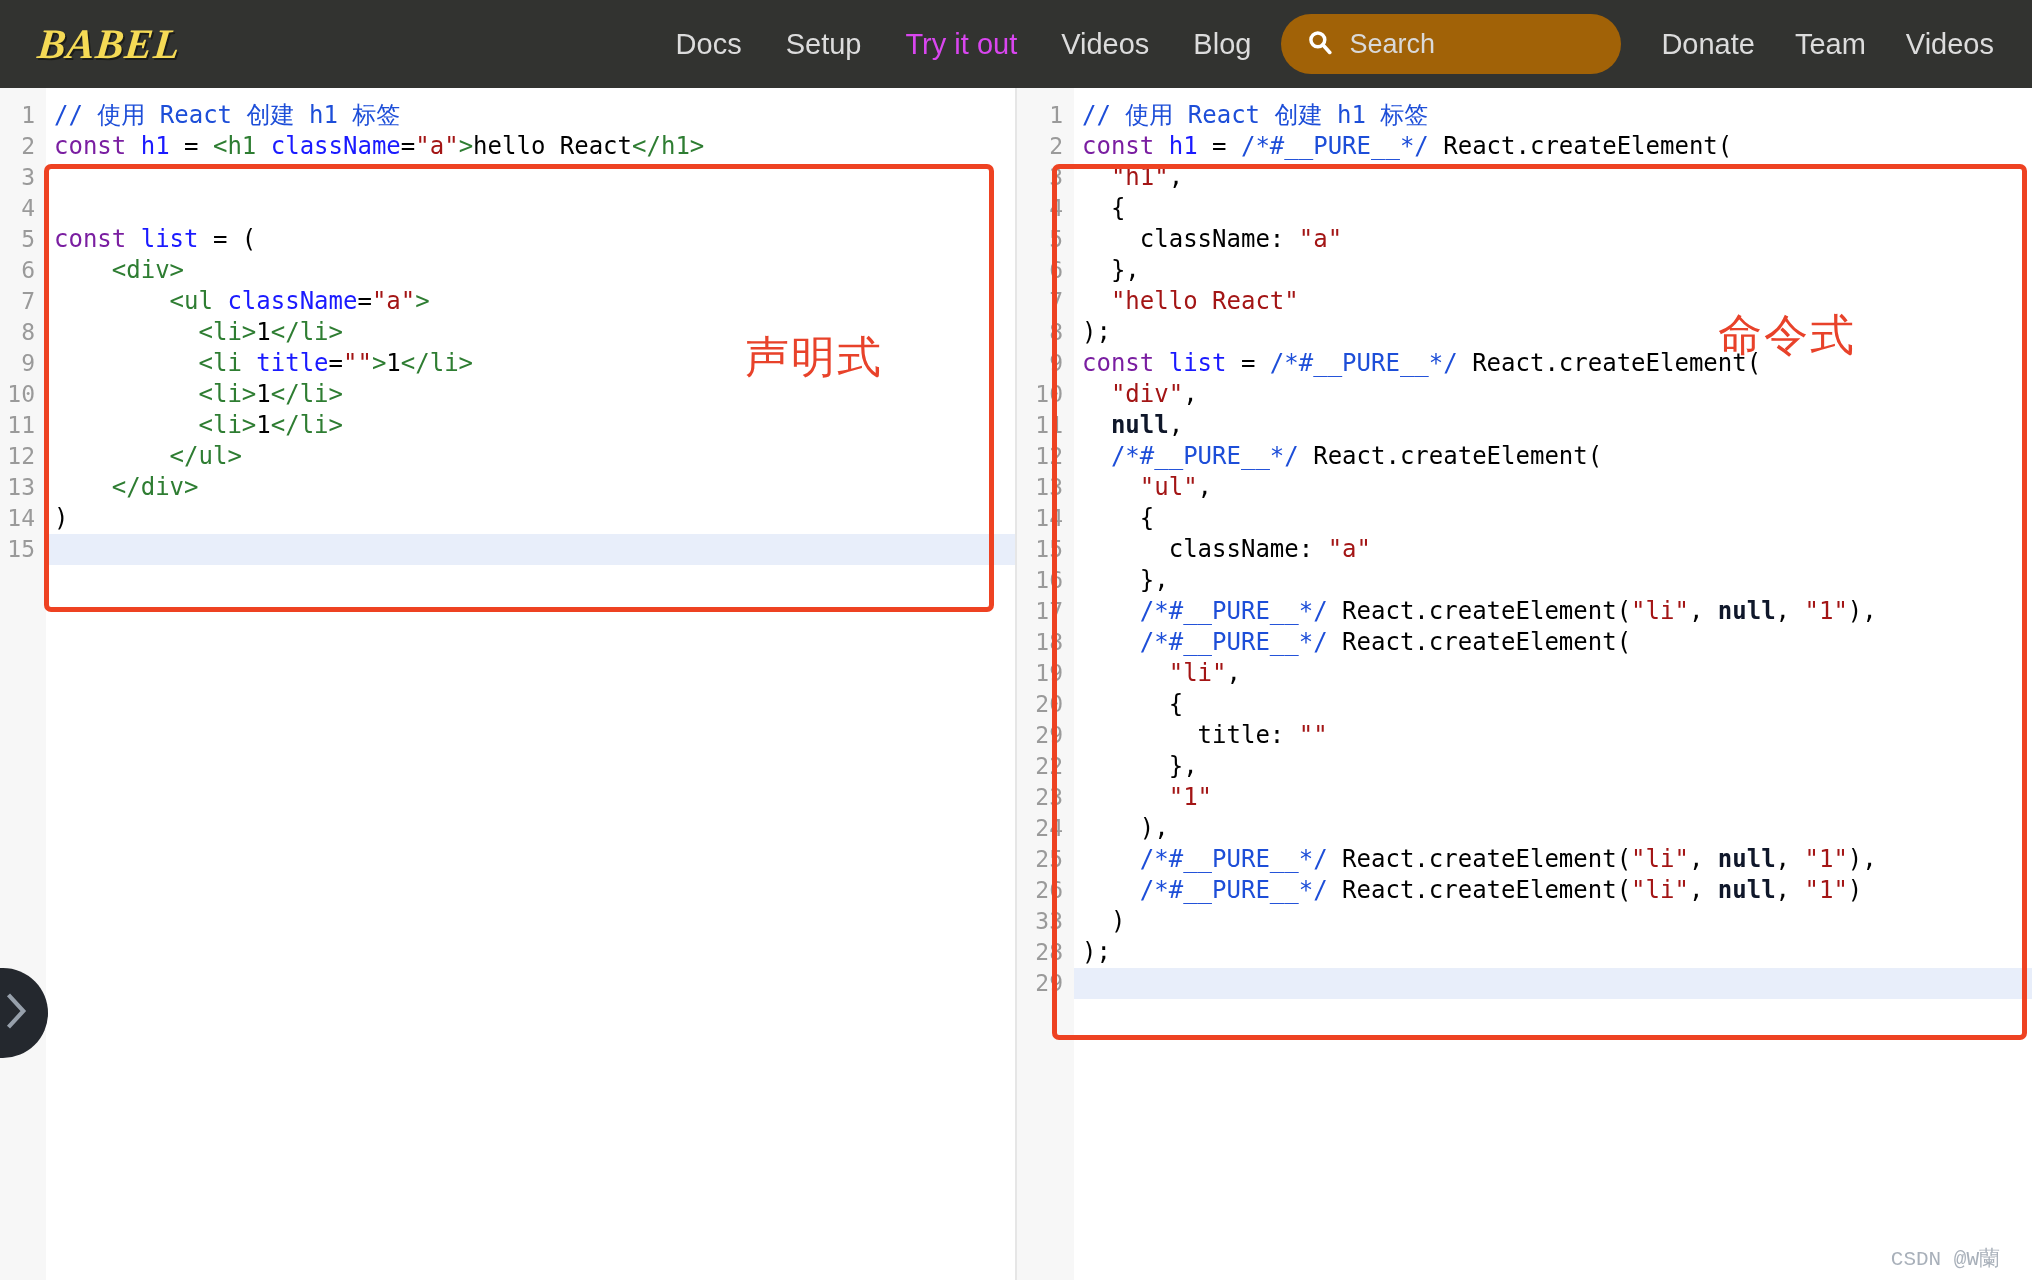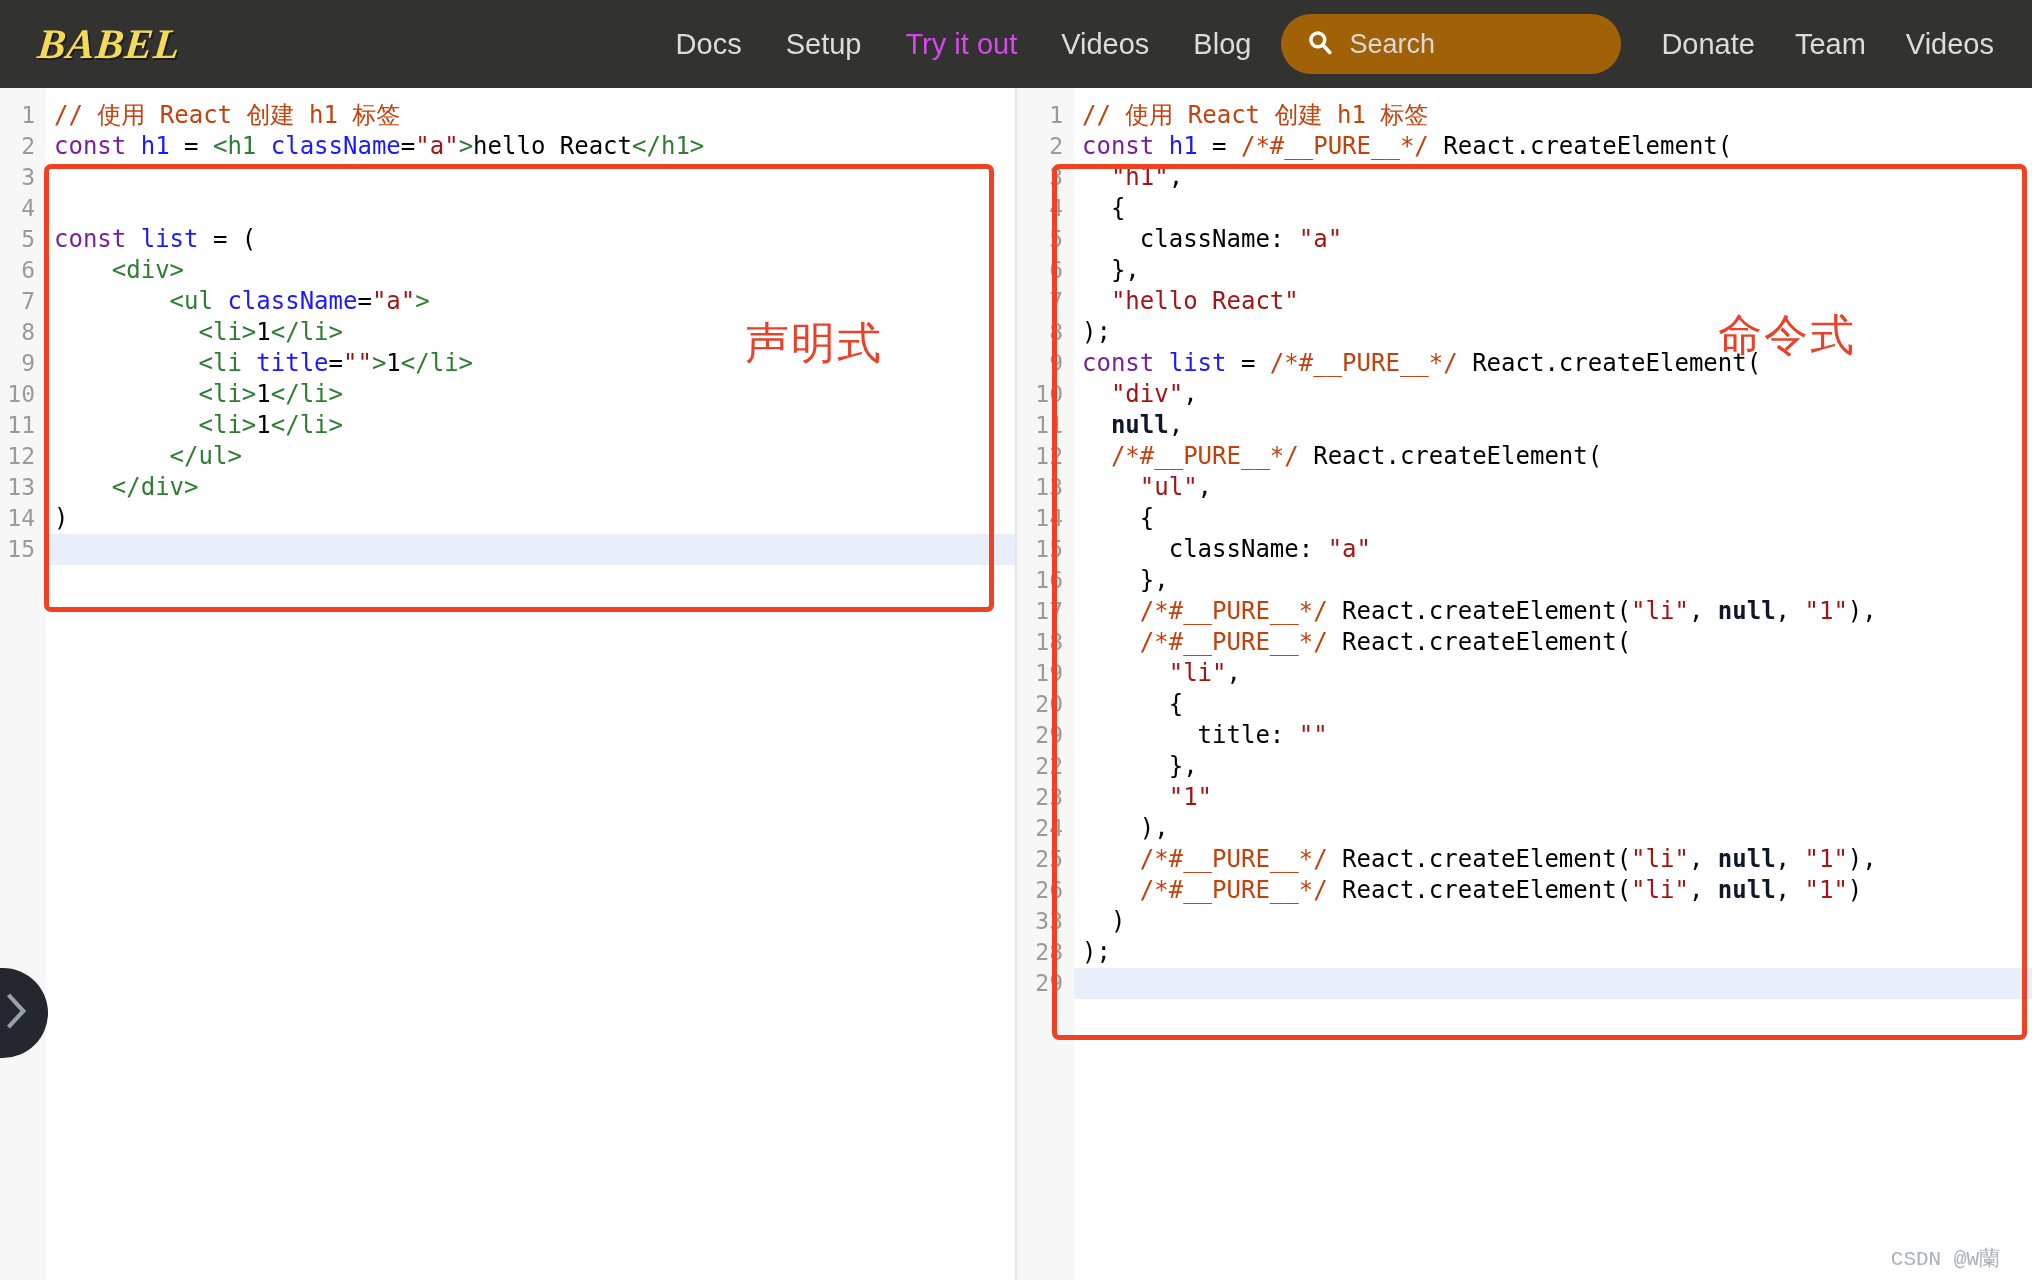--- a/index.html
+++ b/index.html
@@ -119,21 +119,21 @@
     line-height: 31px;
     font-family: "DejaVu Sans Mono", monospace;
     font-size: 24px;
     color: #000000;
     white-space: pre;
     padding-left: 8px;
   }
   .line.hl { background: #e8eefa; }
 
   
-  .t-com  { color: #c2410c; text-align: center; }
+  .t-com  { color: #1d4ed8; text-align: center; }
   .t-kw   { color: #7a1ea1; }
   .t-var  { color: #1a1aff; }
   .t-tag  { color: #2e7d32; }
   .t-attr { color: #1a1aff; }
   .t-str  { color: #a31515; }
   .t-null { color: #0f172a; font-weight: bold; }
   .t-pl   { color: #000000; }
 
   
   .redbox {
@@ -149,21 +149,21 @@
   
   .annot {
     position: absolute;
     color: #e8422a;
     font-size: 44px;
     font-family: "DejaVu Sans", sans-serif;
     z-index: 15;
     white-space: nowrap;
     letter-spacing: 2px;
   }
-  .annot-left  { left: 745px;  top: 226px; }
+  .annot-left  { left: 745px;  top: 240px; }
   .annot-right { left: 1718px; top: 218px; }
 
   
   .drawer-toggle {
     position: absolute;
     left: -42px;
     top: 880px;
     width: 90px;
     height: 90px;
     border-radius: 50%;

